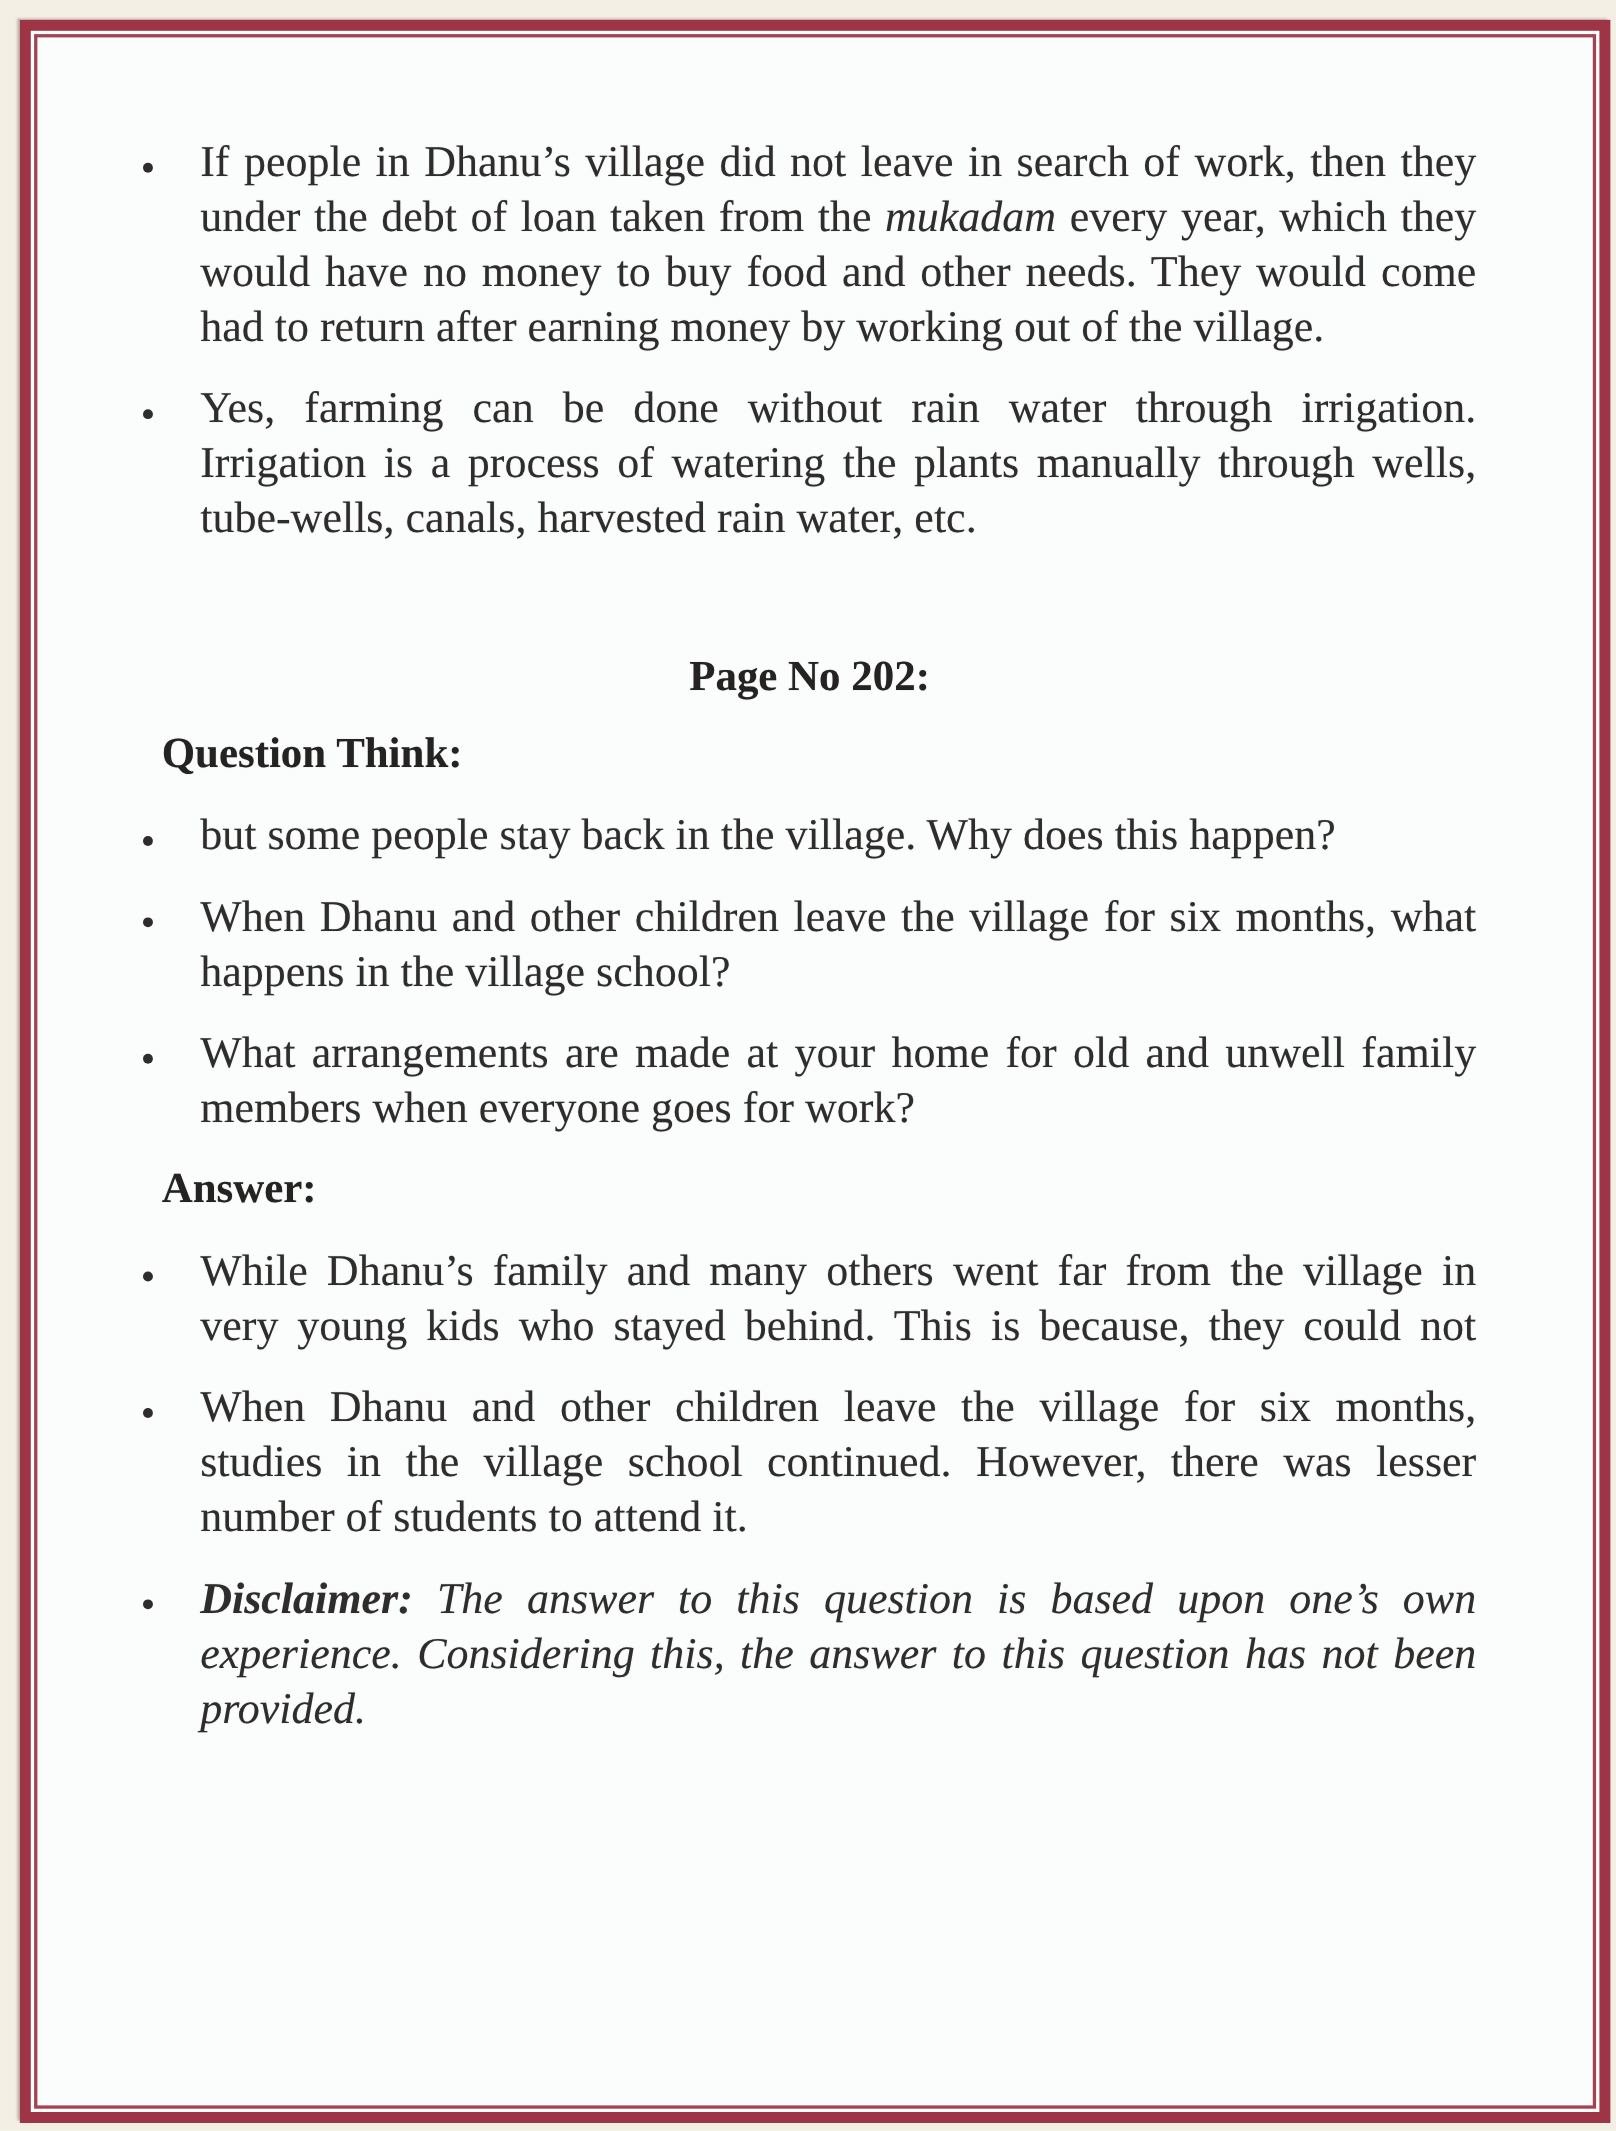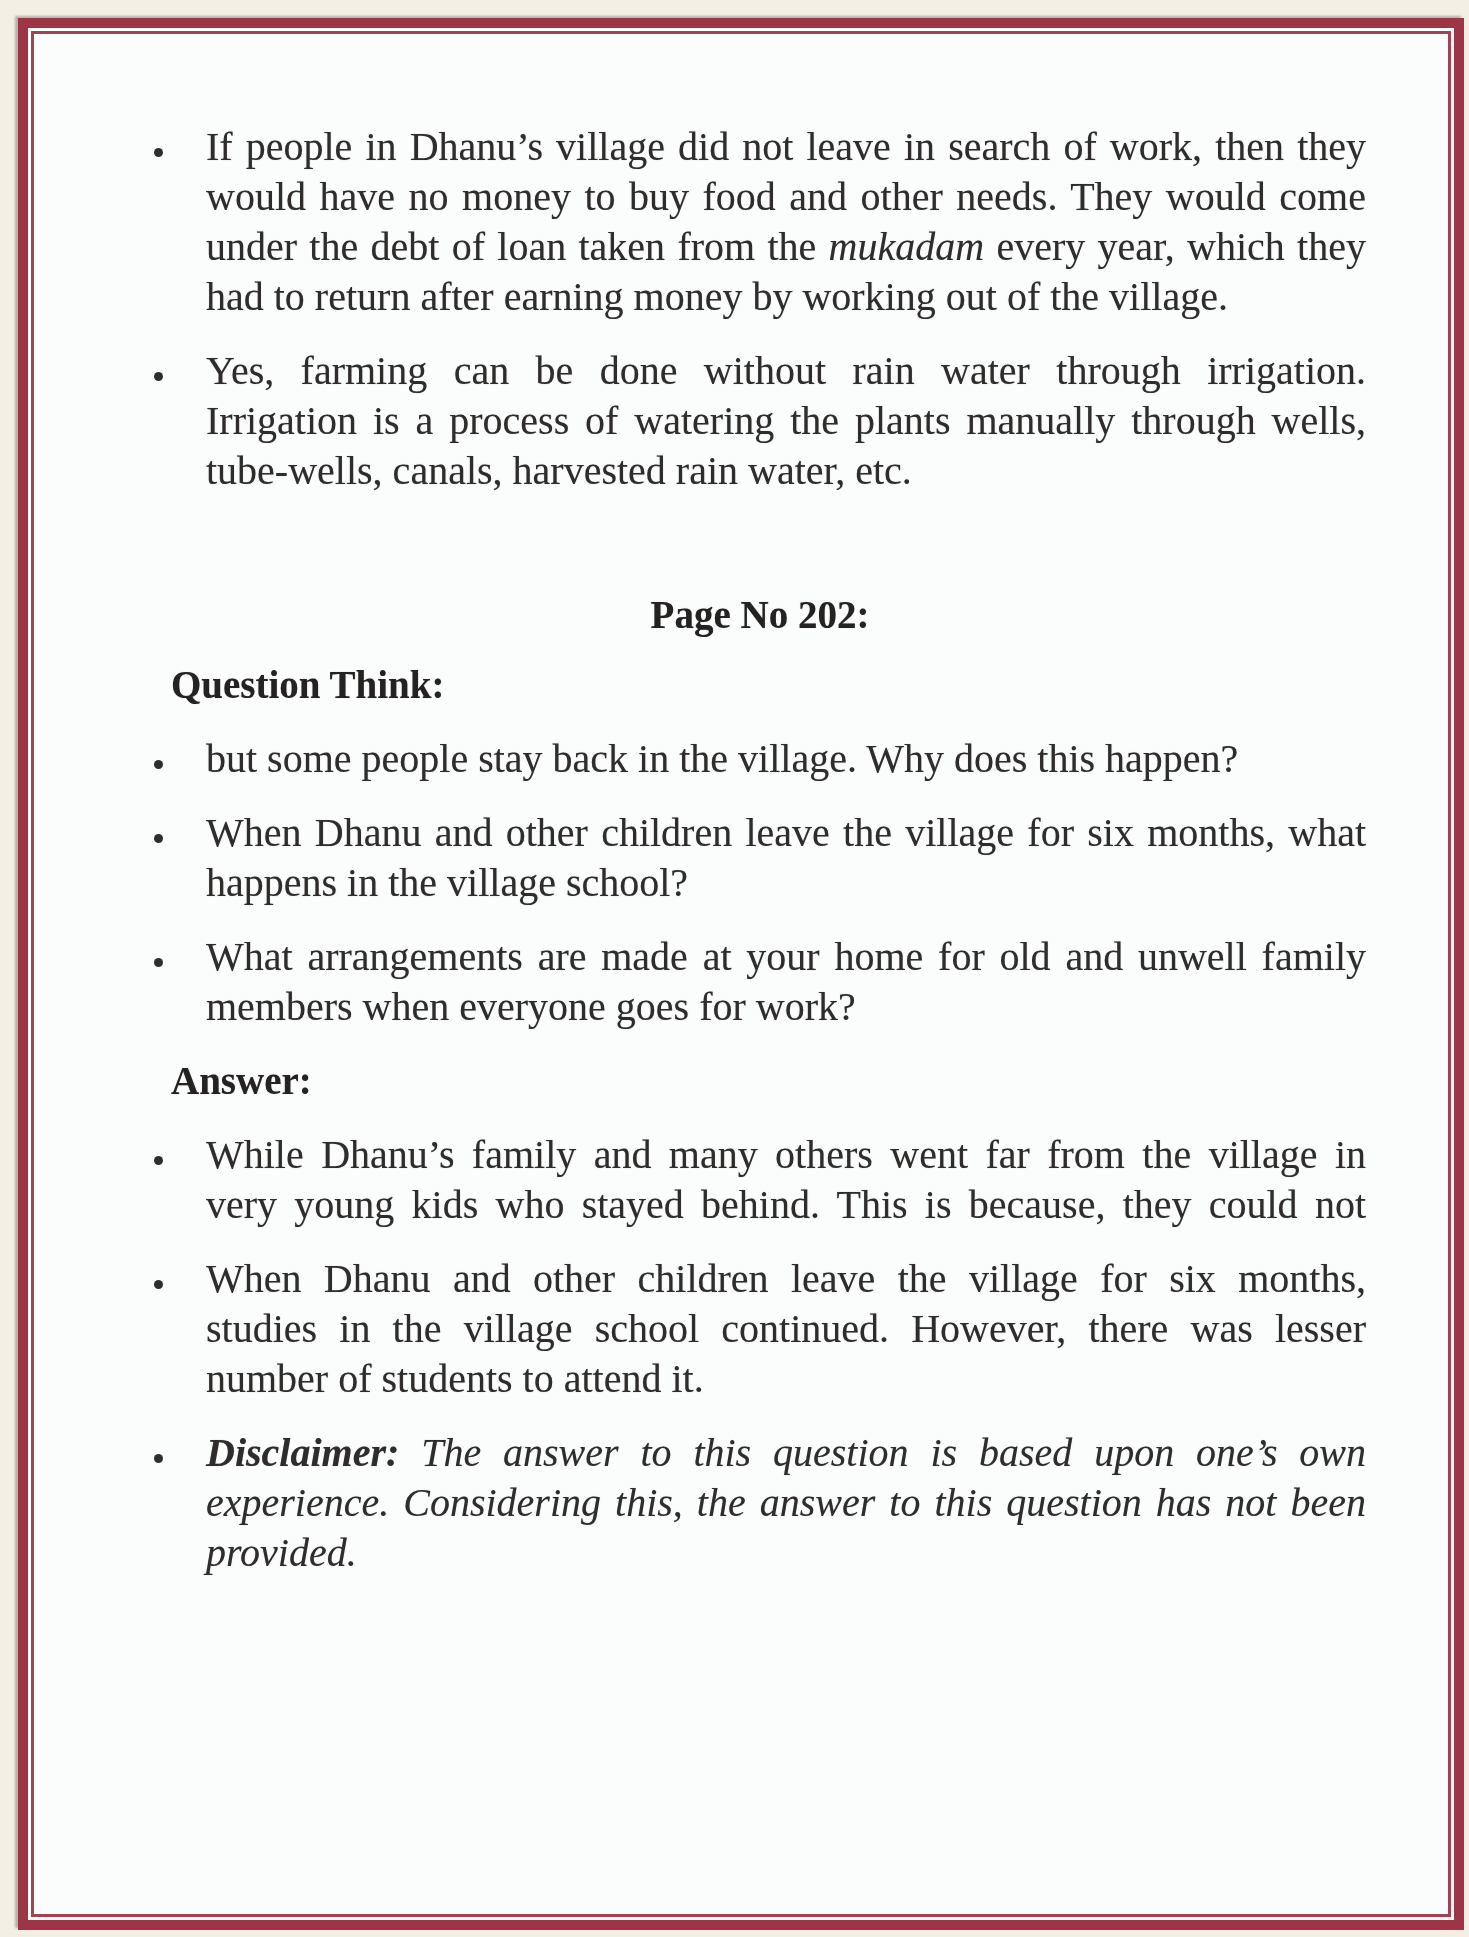--- a/index.html
+++ b/index.html
@@ -26,21 +26,20 @@
     background: #fdfdfb;
   }
   .frame-inner {
     position: absolute; inset: 3px;
     border: 3px solid var(--border-inner);
     background: var(--content-bg);
   }
   .content {
     position: absolute; inset: 0;
     padding-top: 88px;
-    padding-left: 24px;
   }
   .text-col {
     margin-left: 96px;
     width: 1212px;
   }
 
   .line {
     font-size: 40px;
     line-height: 50px;
     color: var(--text);
@@ -86,22 +85,22 @@
 
 <div class="page">
   <div class="frame-outer">
     <div class="frame-inner">
       <div class="content">
         <div class="text-col">
 
           <div class="bullet">
             <span class="dot"></span>
             <div class="line">If people in Dhanu’s village did not leave in search of work, then they</div>
+            <div class="line"><span>under the debt of loan taken from the </span><span class="it">mukadam</span><span> every year, which they</span></div>
             <div class="line">would have no money to buy food and other needs. They would come</div>
-            <div class="line"><span>under the debt of loan taken from the </span><span class="it">mukadam</span><span> every year, which they</span></div>
             <div class="line last">had to return after earning money by working out of the village.</div>
           </div>
 
           <div class="bullet">
             <span class="dot"></span>
             <div class="line">Yes, farming can be done without rain water through irrigation.</div>
             <div class="line">Irrigation is a process of watering the plants manually through wells,</div>
             <div class="line last">tube-wells, canals, harvested rain water, etc.</div>
           </div>
 

